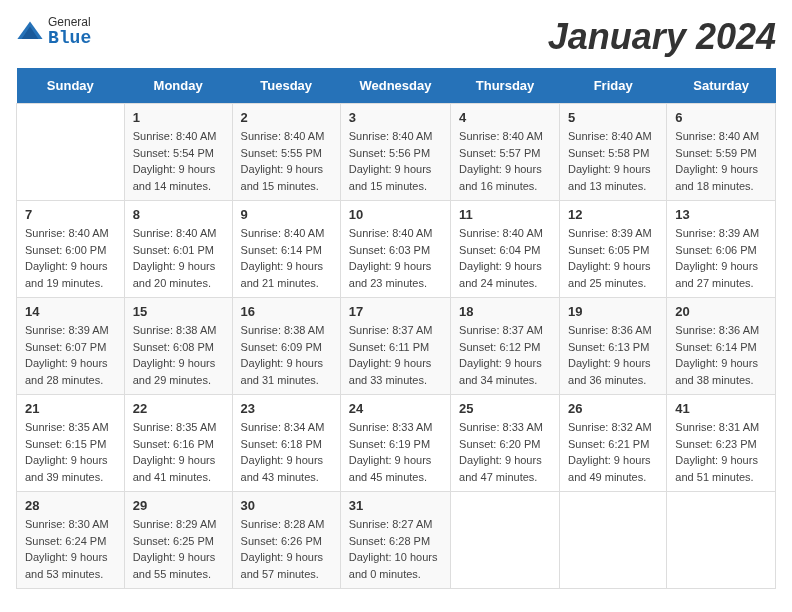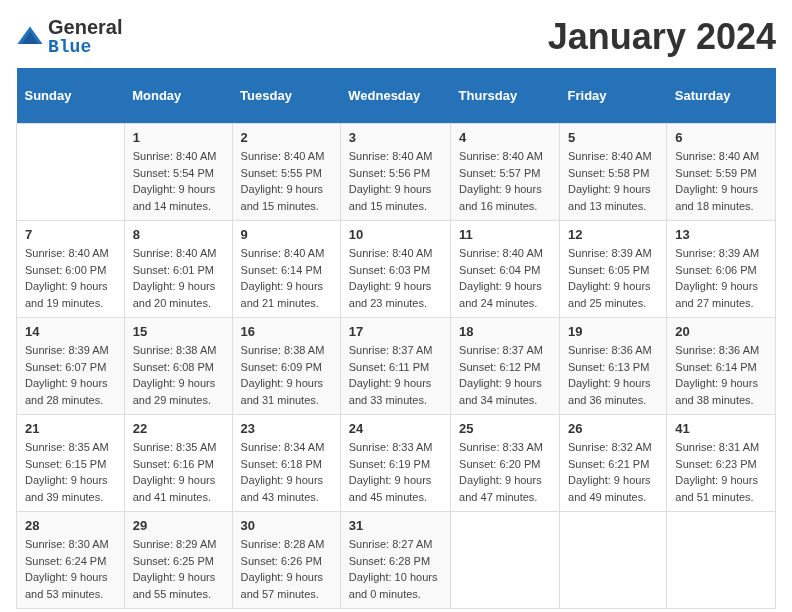--- a/index.html
+++ b/index.html
@@ -20,55 +20,56 @@
       display: flex;
       align-items: center;
       gap: 4px;
     }
     .logo-text {
       display: flex;
       flex-direction: column;
       line-height: 1.1;
     }
     .logo-general {
-      font-size: 20px;
-      font-weight: bold;
+      font-size: 12px;
+      font-weight: normal;
       color: #333;
     }
     .logo-blue {
       font-size: 18px;
       font-weight: bold;
       color: #1a6bb5;
       font-family: Liberation Mono, monospace;
     }
     .logo-icon {
       width: 28px;
       height: 28px;
     }
     .title-section {
       text-align: center;
+      font-style: italic;
     }
     .month-title {
       font-size: 36px;
       font-weight: bold;
       color: #333;
     }
     .location-title {
       font-size: 16px;
       color: #555;
     }
     table {
       width: 100%;
       border-collapse: collapse;
     }
     thead tr th {
       background-color: #2672b8;
       color: #fff;
-      text-align: left;
-      padding: 20px 8px;
+      text-align: center;
+      padding: 10px 8px;
       font-size: 13px;
       font-weight: bold;
     }
     tbody tr td {
       vertical-align: top;
       padding: 6px 8px;
       border: 1px solid #ddd;
       font-size: 11px;
       color: #333;
       width: 113px;

